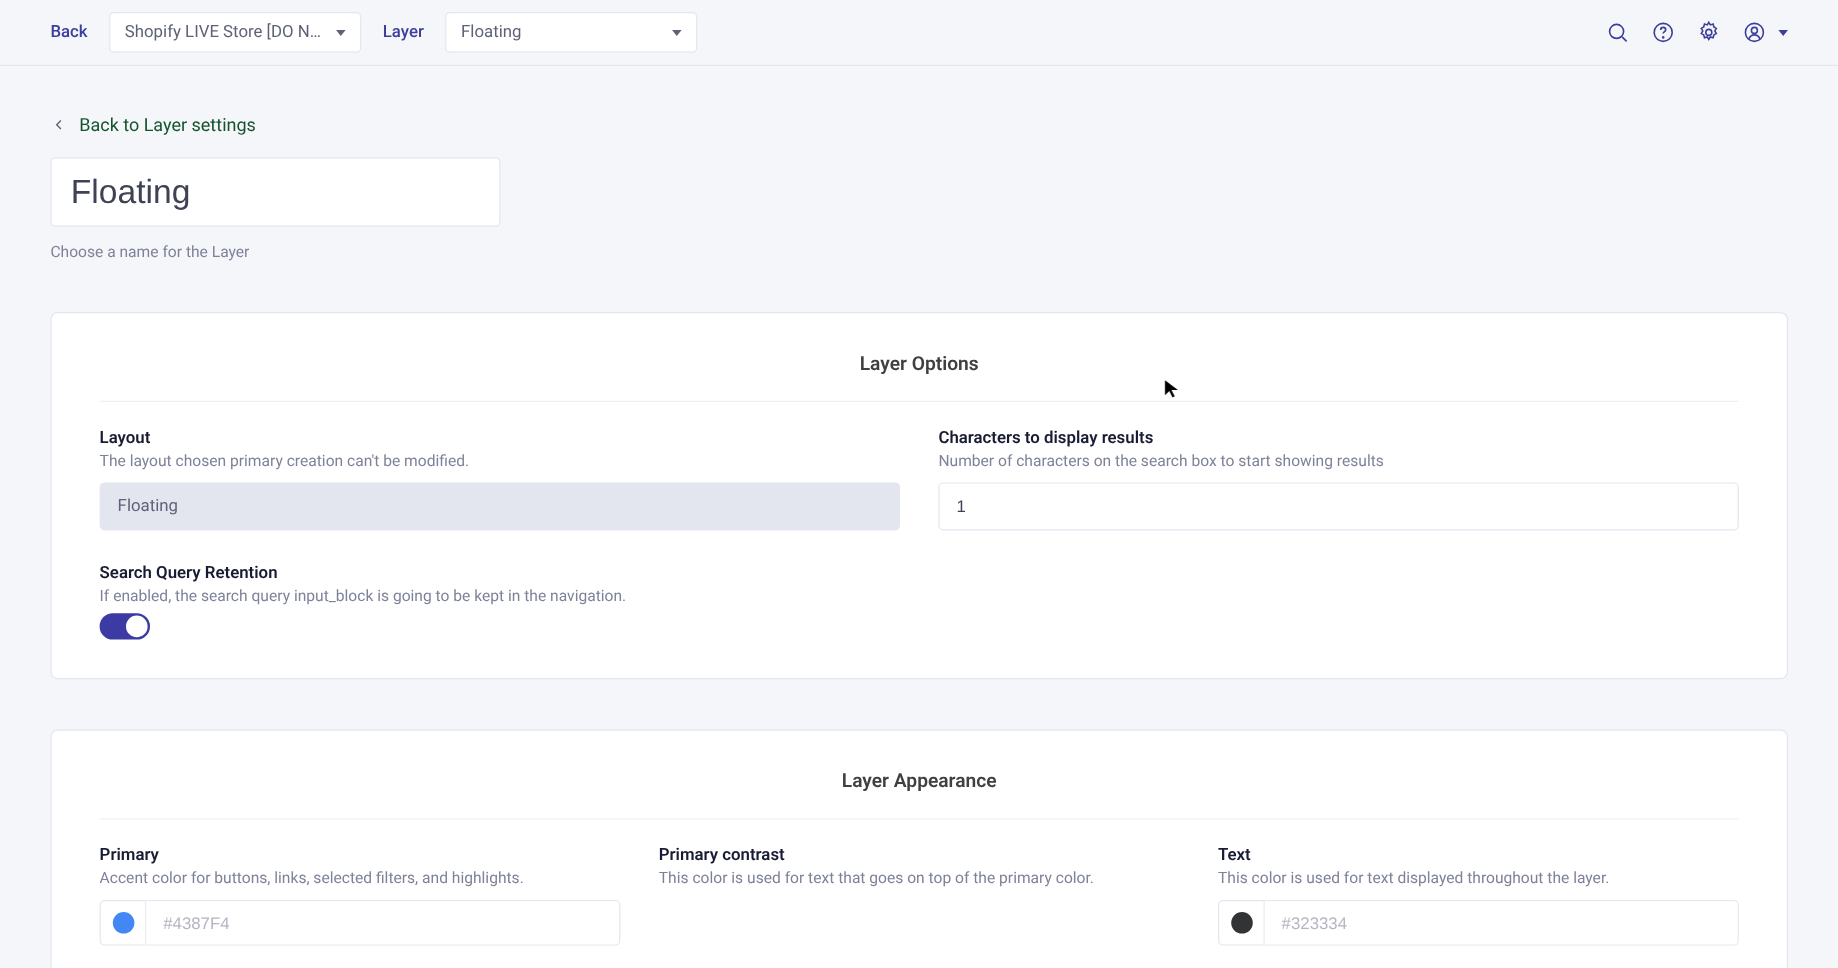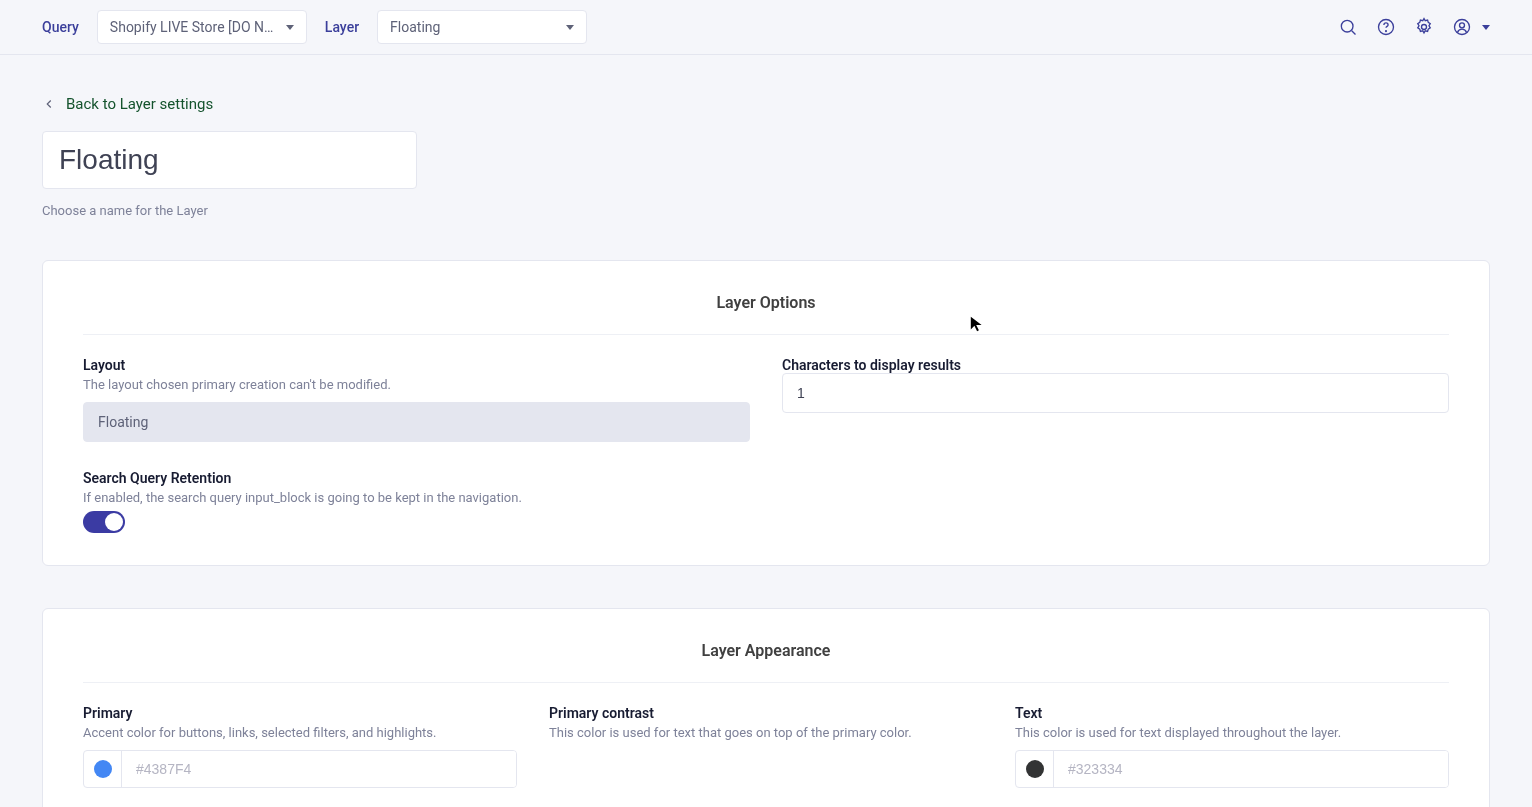--- a/index.html
+++ b/index.html
@@ -264,21 +264,21 @@
       width: 18px;
       height: 18px;
       fill: #000;
     }
   </style>
 </head>
 <body>
 
 <div class="topbar">
   <div class="topbar-left">
-    <span class="topbar-label">Query</span>
+    <span class="topbar-label">Back</span>
     <div class="dropdown dropdown-store">
       <span class="dropdown-text">Shopify LIVE Store [DO N…</span>
       <span class="caret"></span>
     </div>
     <span class="topbar-label">Layer</span>
     <div class="dropdown dropdown-layer">
       <span class="dropdown-text">Floating</span>
       <span class="caret"></span>
     </div>
   </div>
@@ -331,20 +331,21 @@
     <div class="card-title">Layer Options</div>
     <div class="card-body">
       <div class="two-col">
         <div>
           <div class="field-label">Layout</div>
           <div class="field-sub">The layout chosen primary creation can't be modified.</div>
           <div class="input-disabled">Floating</div>
         </div>
         <div>
           <div class="field-label">Characters to display results</div>
+          <div class="field-sub">Number of characters on the search box to start showing results</div>
           <input class="text-input" type="text" value="1" style="">
         </div>
       </div>
       <div class="toggle-row">
         <div class="toggle-text">
           <div class="field-label">Search Query Retention</div>
           <div class="field-sub" style="margin-bottom:0">If enabled, the search query input_block is going to be kept in the navigation.</div>
         </div>
         <div class="toggle">
           <div class="toggle-knob"></div>

